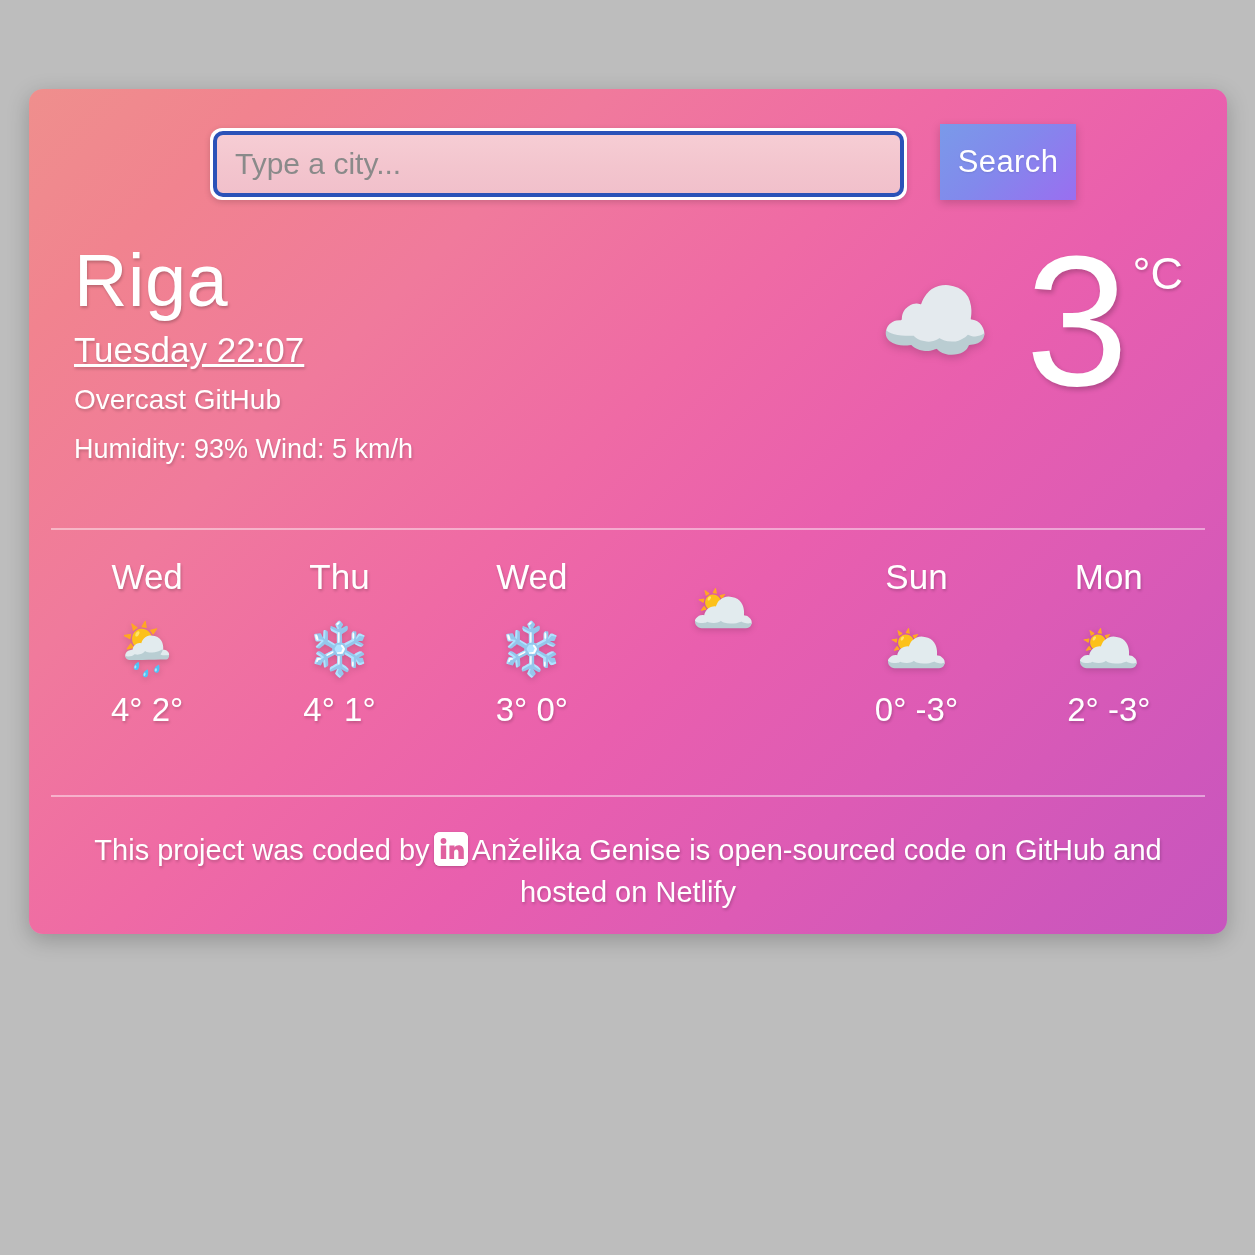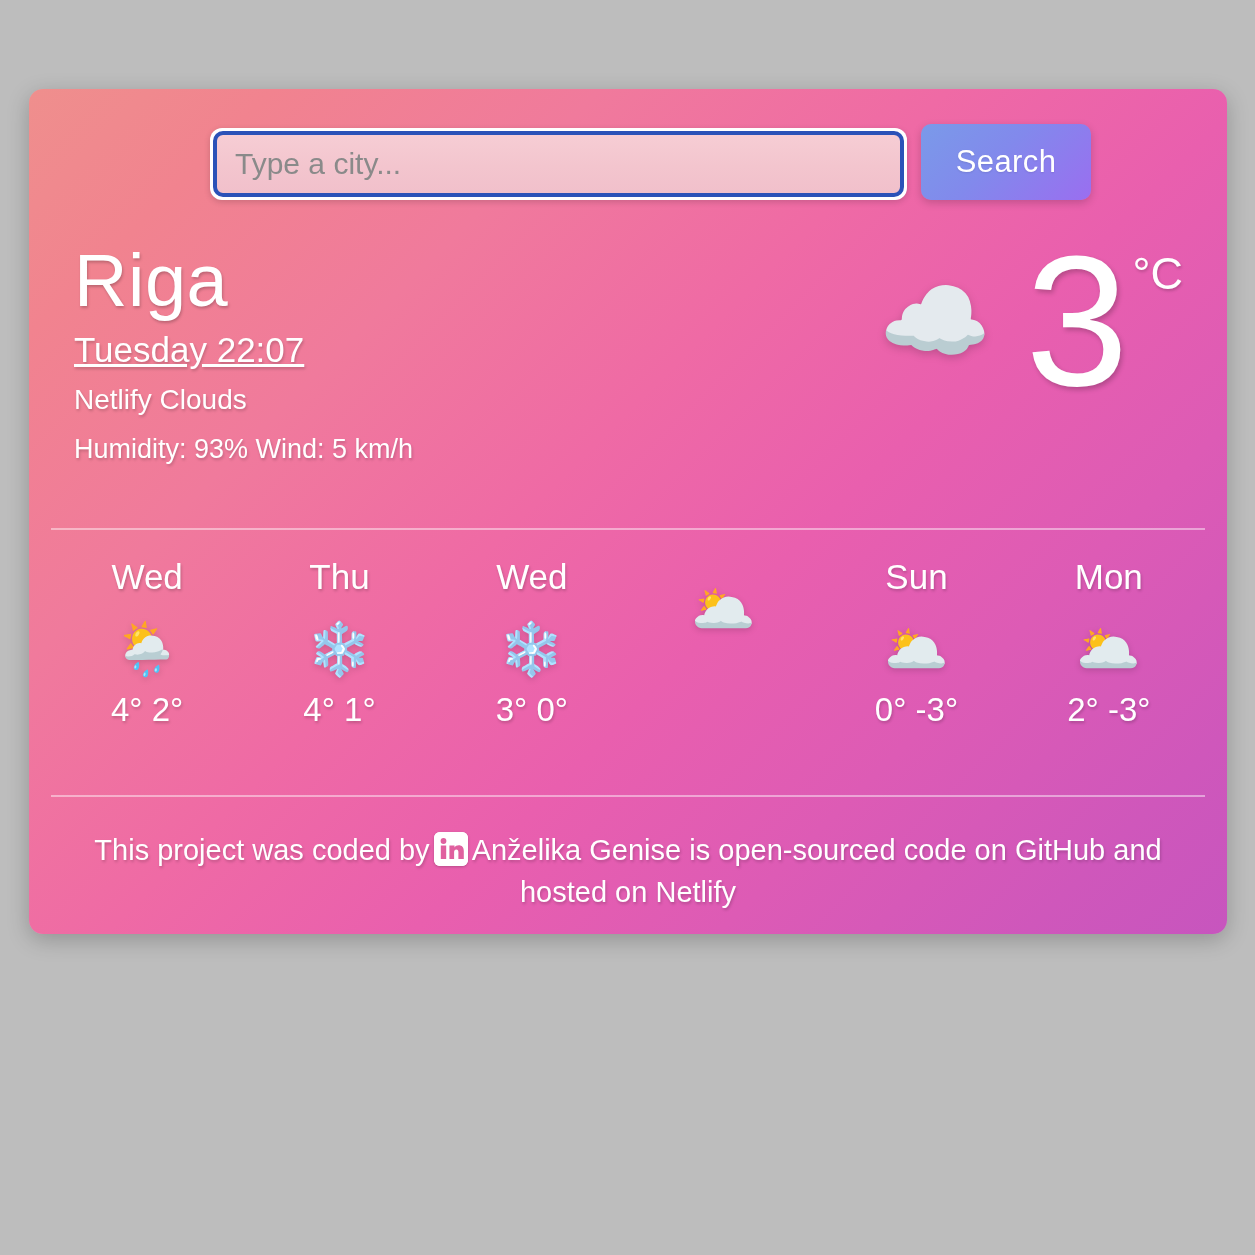--- a/index.html
+++ b/index.html
@@ -71,25 +71,25 @@
     font-family: "Liberation Sans", sans-serif;
     font-size: 30px;
     font-weight: 300;
     color: #4a4a4a;
     outline: none;
     caret-color: #555;
   }
   .search-input::placeholder { color: #8a8a8a; opacity: 1; }
 
   .search-button {
-    margin-left: 14px;
-    width: 170px;
+    margin-left: 33px;
+    width: 136px;
     height: 76px;
     border: none;
-    border-radius: 10px;
+    border-radius: 0;
     background: linear-gradient(135deg, #7a9ae9 0%, #8289ec 45%, #9a6ef0 100%);
     color: #ffffff;
     font-family: "Liberation Sans", sans-serif;
     font-size: 31px;
     font-weight: 300;
     letter-spacing: 0.4px;
     cursor: pointer;
     box-shadow: 0 3px 9px rgba(0,0,0,0.18);
     text-shadow: 0 1px 2px rgba(0,0,0,0.10);
   }
@@ -262,21 +262,21 @@
         <input class="search-input" type="text" value="" placeholder="Type a city..." style="">
       </div>
       <button class="search-button">Search</button>
     </div>
 
     <div class="current">
 
       <div class="current-left">
         <div class="city-name">Riga</div>
         <div class="date-time">Tuesday 22:07</div>
-        <div class="description">Netlify Clouds</div>
+        <div class="description">Overcast GitHub</div>
         <div class="metrics">Humidity: 93% Wind: 5 km/h</div>
       </div>
 
       <div class="current-right">
         <div class="current-icon">☁️</div>
         <div class="temp-block">
           <span class="temp-value">3</span>
           <span class="temp-unit">°C</span>
         </div>
       </div>

